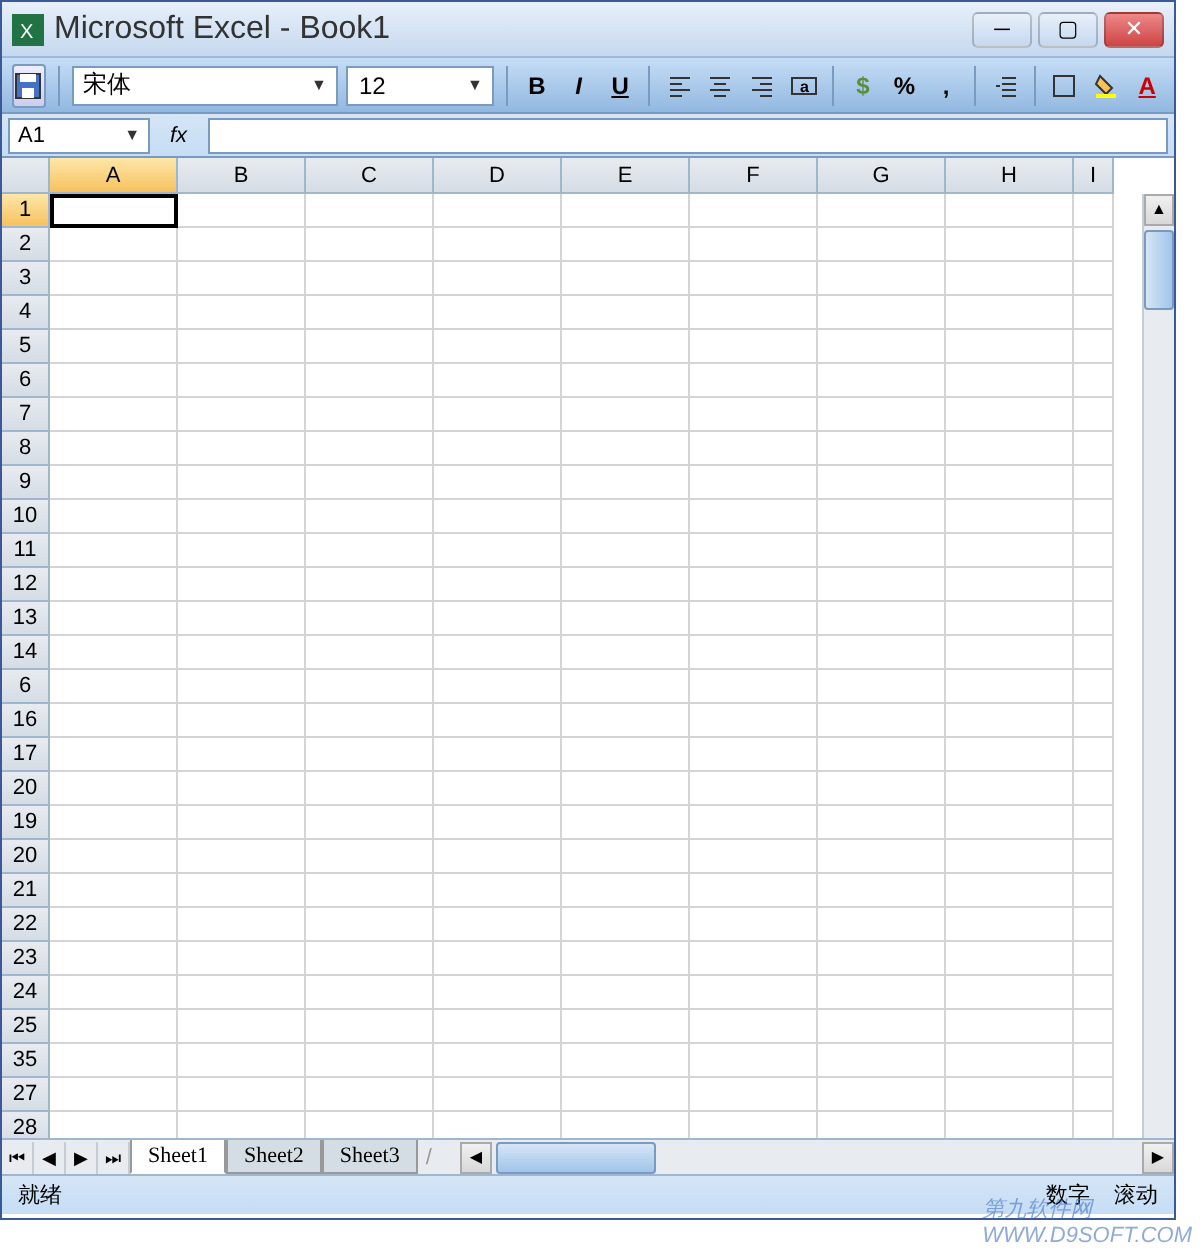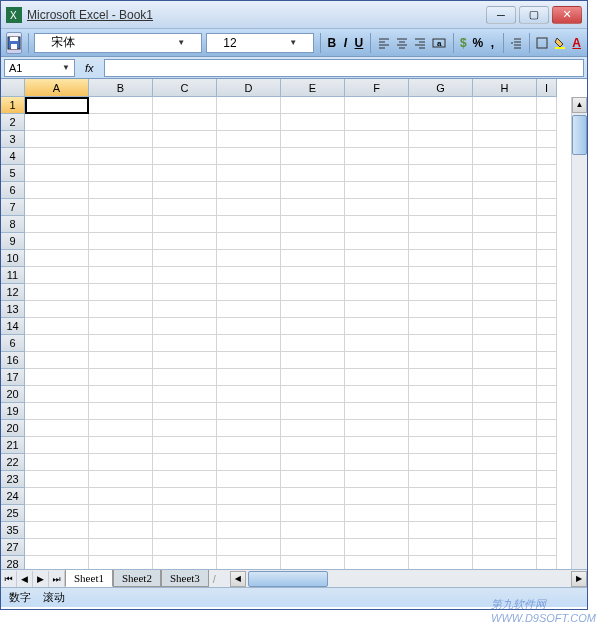--- a/index.html
+++ b/index.html
@@ -1,36 +1,36 @@
 <!DOCTYPE html>
 <html><head>
 <meta charset="utf-8">
 <style>
 * { margin: 0; padding: 0; box-sizing: border-box; font-family: "Microsoft YaHei", Tahoma, sans-serif; }
 body { background: #fff; overflow: hidden; width: 602px; height: 626px; }
 .window { width: 588px; height: 610px; border: 1px solid #3b5998; background: #fff; position: relative; }
 .titlebar { height: 28px; background: linear-gradient(#e8f0fa, #c5d8ef); display: flex; align-items: center; padding: 0 5px; border-bottom: 1px solid #a0b8d8; }
 .titlebar-icon { width: 16px; height: 16px; background: #217346; margin-right: 5px; display: flex; align-items: center; justify-content: center; }
 .titlebar-icon svg { width: 12px; height: 12px; }
-.titlebar-text { font-size: 12px; color: #333; flex: 1; text-decoration: underline; }
+.titlebar-text { font-size: 16px; color: #333; flex: 1; }
 .win-controls { display: flex; gap: 3px; }
 .win-btn { width: 30px; height: 18px; border-radius: 3px; display: flex; align-items: center; justify-content: center; font-size: 11px; cursor: pointer; border: 1px solid rgba(0,0,0,0.2); }
 .win-min { background: linear-gradient(#e8f0fa,#c5d8ef); }
 .win-max { background: linear-gradient(#e8f0fa,#c5d8ef); }
 .win-close { background: linear-gradient(#e88,#c44); color: #fff; }
 .menubar { height: 22px; background: linear-gradient(#c5ddf6,#a0c5ea); display: flex; align-items: center; padding: 0 4px; font-size: 12px; gap: 2px; }
 .menu-icon { width: 16px; height: 16px; background: #217346; margin-right: 4px; }
 .menu-item { padding: 2px 6px; cursor: pointer; color: #15428b; }
 .doc-controls { margin-left: auto; display: flex; gap: 4px; font-size: 10px; color: #333; }
 .doc-btn { width: 14px; height: 14px; cursor: pointer; display: flex; align-items: center; justify-content: center; border: 1px solid #7a9ac0; background: #d5e5f5; }
 .toolbar { height: 28px; background: linear-gradient(#c5ddf6,#92b8e0); display: flex; align-items: center; padding: 0 5px; gap: 4px; border-bottom: 1px solid #7a9ac0; }
 .tb-btn { width: 22px; height: 22px; display: flex; align-items: center; justify-content: center; cursor: pointer; font-size: 12px; font-weight: bold; border: 1px solid transparent; }
 .save-btn { background: linear-gradient(#eef,#cce); border: 1px solid #7a9ac0; border-radius: 2px; }
 .sep { width: 1px; height: 20px; background: #7a9ac0; margin: 0 2px; }
-.font-select { height: 20px; border: 1px solid #7a9ac0; background: #fff; font-size: 12px; padding: 0 16px; display: flex; align-items: center; gap: 36px; cursor: pointer; }
+.font-select { height: 20px; border: 1px solid #7a9ac0; background: #fff; font-size: 12px; padding: 0 5px; display: flex; align-items: center; gap: 24px; cursor: pointer; }
 .font-name { width: 90px; }
 .font-size { width: 30px; }
 .dropdown-arrow { font-size: 8px; color: #333; }
 .namebox-row { height: 22px; background: linear-gradient(#d5e5f5,#c5ddf6); display: flex; align-items: center; border-bottom: 1px solid #7a9ac0; }
 .namebox { width: 71px; height: 18px; background: #fff; border: 1px solid #7a9ac0; font-size: 11px; padding: 0 4px; display: flex; align-items: center; margin-left: 3px; }
 .fx-label { font-size: 11px; font-style: italic; margin: 0 10px; }
 .formula-bar { flex: 1; height: 18px; background: #fff; border: 1px solid #7a9ac0; margin-right: 3px; }
 .grid-area { display: flex; height: 490px; position: relative; }
 .corner { width: 24px; height: 18px; background: linear-gradient(#e8ecf0,#d4dce4); border-right: 1px solid #9eb6ce; border-bottom: 1px solid #9eb6ce; }
 .col-headers { display: flex; height: 18px; }
@@ -537,20 +537,21 @@
     <div class="sheet-tab">Sheet3</div>
     <span style="padding:0 4px;color:#999">/</span>
     <div class="hscroll">
       <div class="scroll-left">◀</div>
       <div class="scroll-thumb-h"></div>
       <div class="scroll-right" style="margin-left:auto">▶</div>
     </div>
   </div>
 
   <div class="statusbar">
+    <span class="status-left">就绪</span>
     <div class="status-right">
       <span>数字</span>
       <span>滚动</span>
     </div>
   </div>
 </div>
 
 <div class="watermark">
   <div>第九软件网</div>
   <div>WWW.D9SOFT.COM</div>

